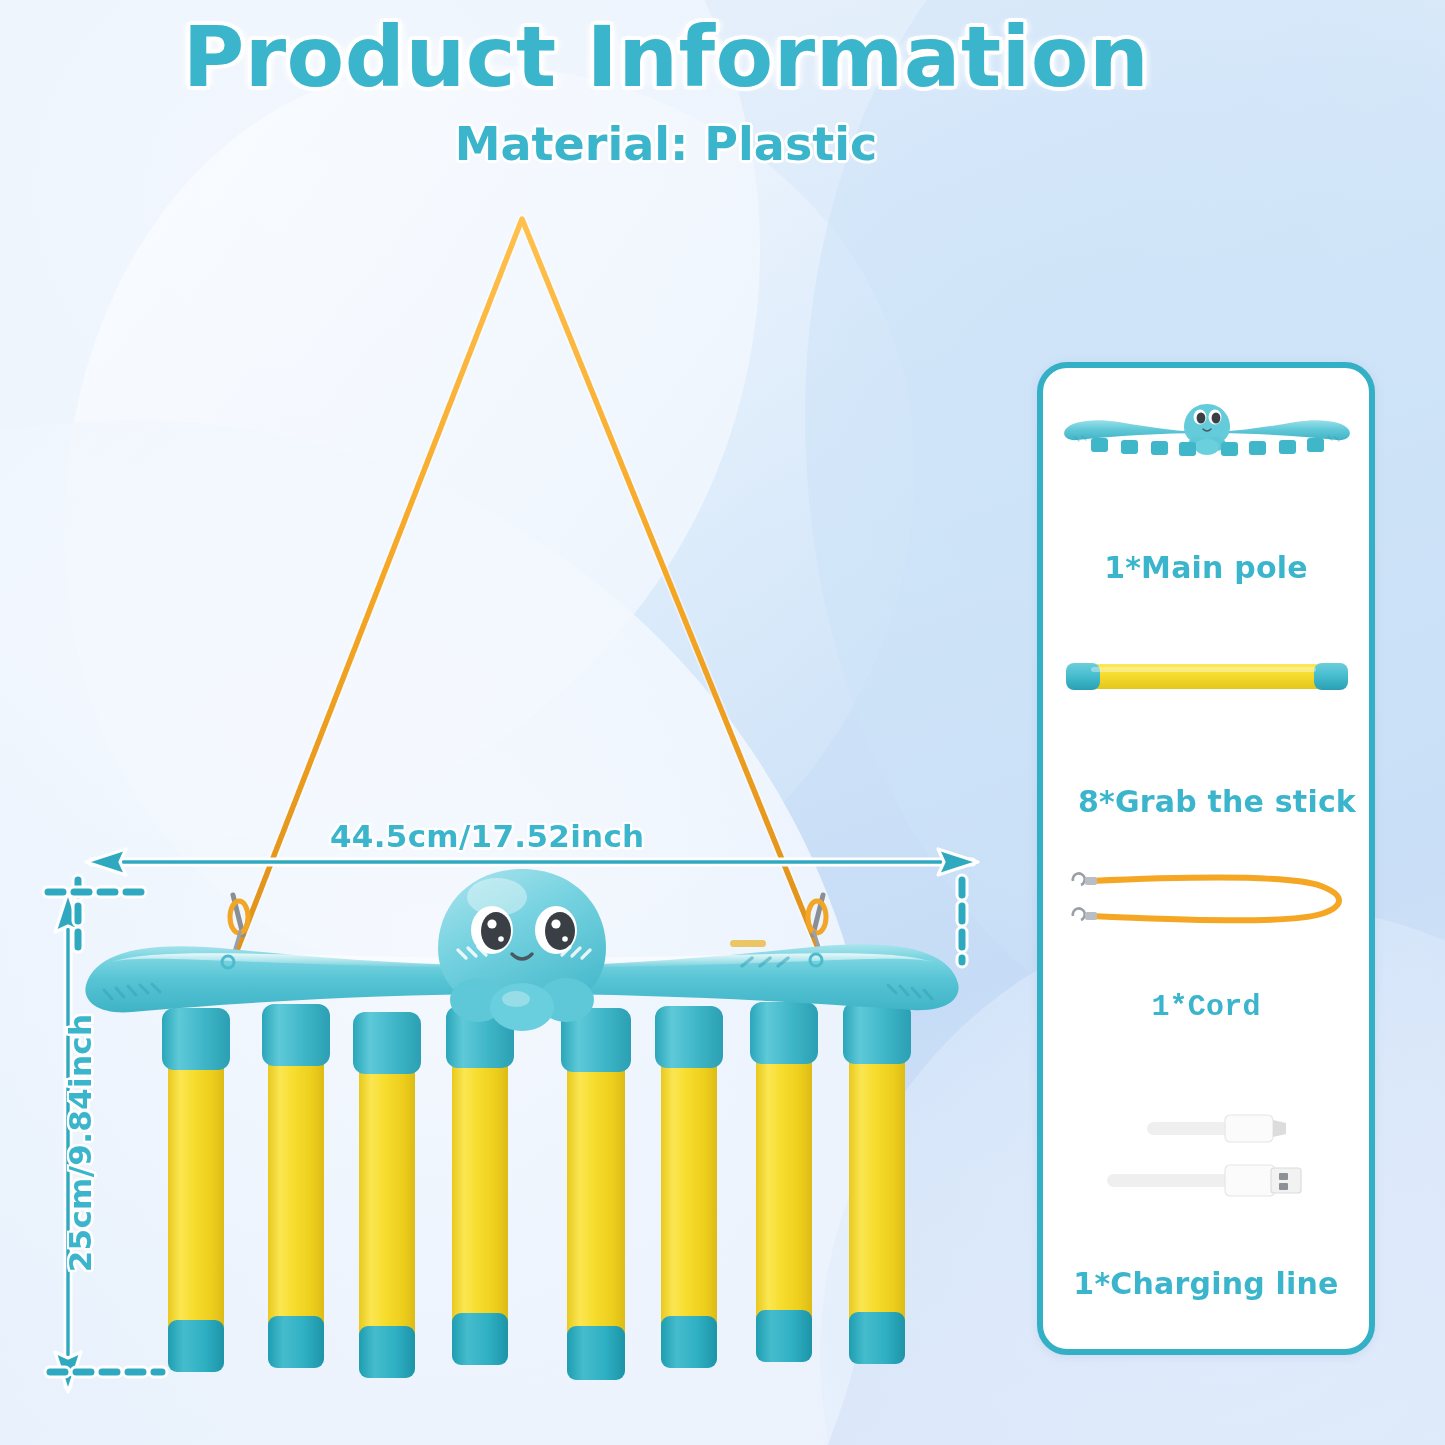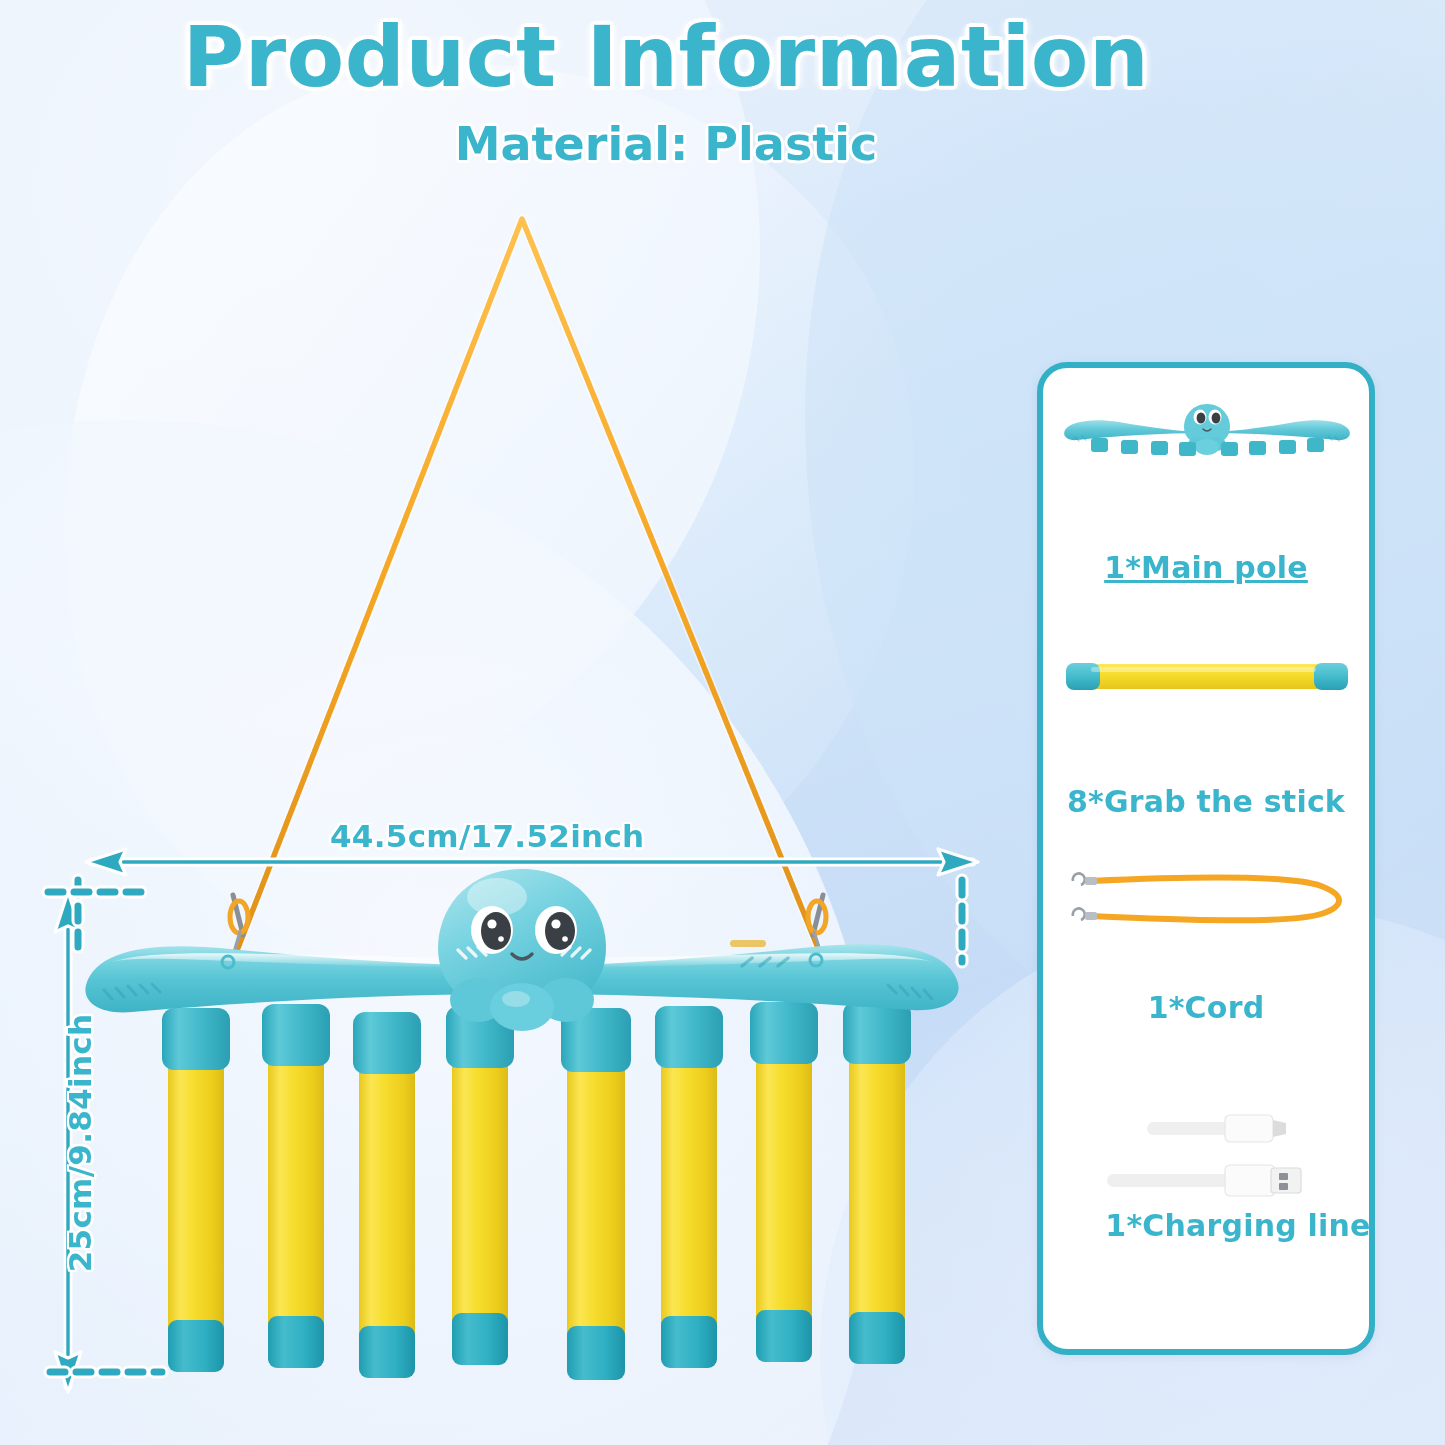--- a/index.html
+++ b/index.html
@@ -372,65 +372,65 @@
         <rect x="222" y="44" width="17" height="14" rx="3"></rect>
         <rect x="250" y="42" width="17" height="14" rx="3"></rect>
       </g>
       <g opacity=".4" stroke="#2f9fb2" stroke-width="1.4" stroke-linecap="round">
         <path d="M18 41 L22 45"></path>
           <path d="M25 40 L29 44"></path>
         <path d="M271 40 L275 44"></path>
           <path d="M278 41 L282 45"></path>
       </g>
     </svg>
-    <div class="part-label" style="top:182px;text-decoration:underline;">1*Main pole</div>
+    <div class="part-label" style="top:182px;">1*Main pole</div>
 
     <svg class="part-img" style="left:18px;top:286px;" width="292" height="44" viewBox="0 0 292 44" xmlns="http://www.w3.org/2000/svg">
       <defs>
         <linearGradient id="pstick" x1="0" y1="0" x2="0" y2="1">
           <stop offset="0%" stop-color="#fbe85c"></stop>
             <stop offset="40%" stop-color="#f7dd2e"></stop>
           <stop offset="100%" stop-color="#e4c71b"></stop>
         </linearGradient>
         <linearGradient id="pcap" x1="0" y1="0" x2="0" y2="1">
           <stop offset="0%" stop-color="#6ccedc"></stop>
             <stop offset="50%" stop-color="#44bccd"></stop>
           <stop offset="100%" stop-color="#2a9fb3"></stop>
         </linearGradient>
       </defs>
       <rect x="18" y="10" width="256" height="25" rx="5" fill="url(#pstick)"></rect>
       <rect x="5" y="9" width="34" height="27" rx="8" fill="url(#pcap)"></rect>
       <rect x="253" y="9" width="34" height="27" rx="8" fill="url(#pcap)"></rect>
       <rect x="30" y="13" width="225" height="5" rx="2.5" fill="#ffffff" opacity=".35"></rect>
     </svg>
-    <div class="part-label" style="top:416px;">8*Grab the stick</div>
+    <div class="part-label" style="top:416px;padding-left:11px;">8*Grab the stick</div>
 
     <svg class="part-img" style="left:16px;top:496px;" width="296" height="70" viewBox="0 0 296 70" xmlns="http://www.w3.org/2000/svg">
       <path d="M32 17 C120 13, 230 10, 262 22 C286 31, 286 42, 262 50 C230 60, 120 56, 32 52" fill="none" stroke="#f5a623" stroke-width="6" stroke-linecap="round"></path>
       <g stroke="#9aa0a6" stroke-width="2.6" fill="none">
         <path d="M14 17 a6 6 0 1 1 8 4"></path>
         <path d="M14 52 a6 6 0 1 1 8 4"></path>
       </g>
       <rect x="26" y="13" width="12" height="8" rx="2" fill="#b9bec4"></rect>
       <rect x="26" y="48" width="12" height="8" rx="2" fill="#b9bec4"></rect>
     </svg>
-    <div class="part-label" style="top:622px;">1*Cord</div>
+    <div class="part-label" style="top:622px;font-family:Liberation Mono, monospace;">1*Cord</div>
 
     <svg class="part-img" style="left:24px;top:734px;" width="288" height="126" viewBox="0 0 288 126" xmlns="http://www.w3.org/2000/svg">
 
       <g>
         <rect x="80" y="20" width="82" height="13" rx="6.5" fill="#efefef"></rect>
         <rect x="158" y="13" width="48" height="27" rx="5" fill="#fbfbfb" stroke="#e6e6e6" stroke-width="1.2"></rect>
         <path d="M206 18 L219 21 L219 32 L206 35 Z" fill="#dcdcdc"></path>
       </g>
 
       <g>
         <rect x="40" y="72" width="122" height="13" rx="6.5" fill="#efefef"></rect>
         <rect x="158" y="63" width="50" height="31" rx="5" fill="#fbfbfb" stroke="#e6e6e6" stroke-width="1.2"></rect>
         <rect x="204" y="66" width="30" height="25" rx="3" fill="#f2f2f2" stroke="#dcdcdc" stroke-width="1.2"></rect>
         <rect x="212" y="71" width="9" height="7" rx="1" fill="#8d9196"></rect>
         <rect x="212" y="81" width="9" height="7" rx="1" fill="#8d9196"></rect>
       </g>
     </svg>
-    <div class="part-label" style="top:840px;padding-left:32px;">1*Charging line</div>
+    <div class="part-label" style="top:898px;">1*Charging line</div>
   </div>
 
 </div>
 
 </body></html>

